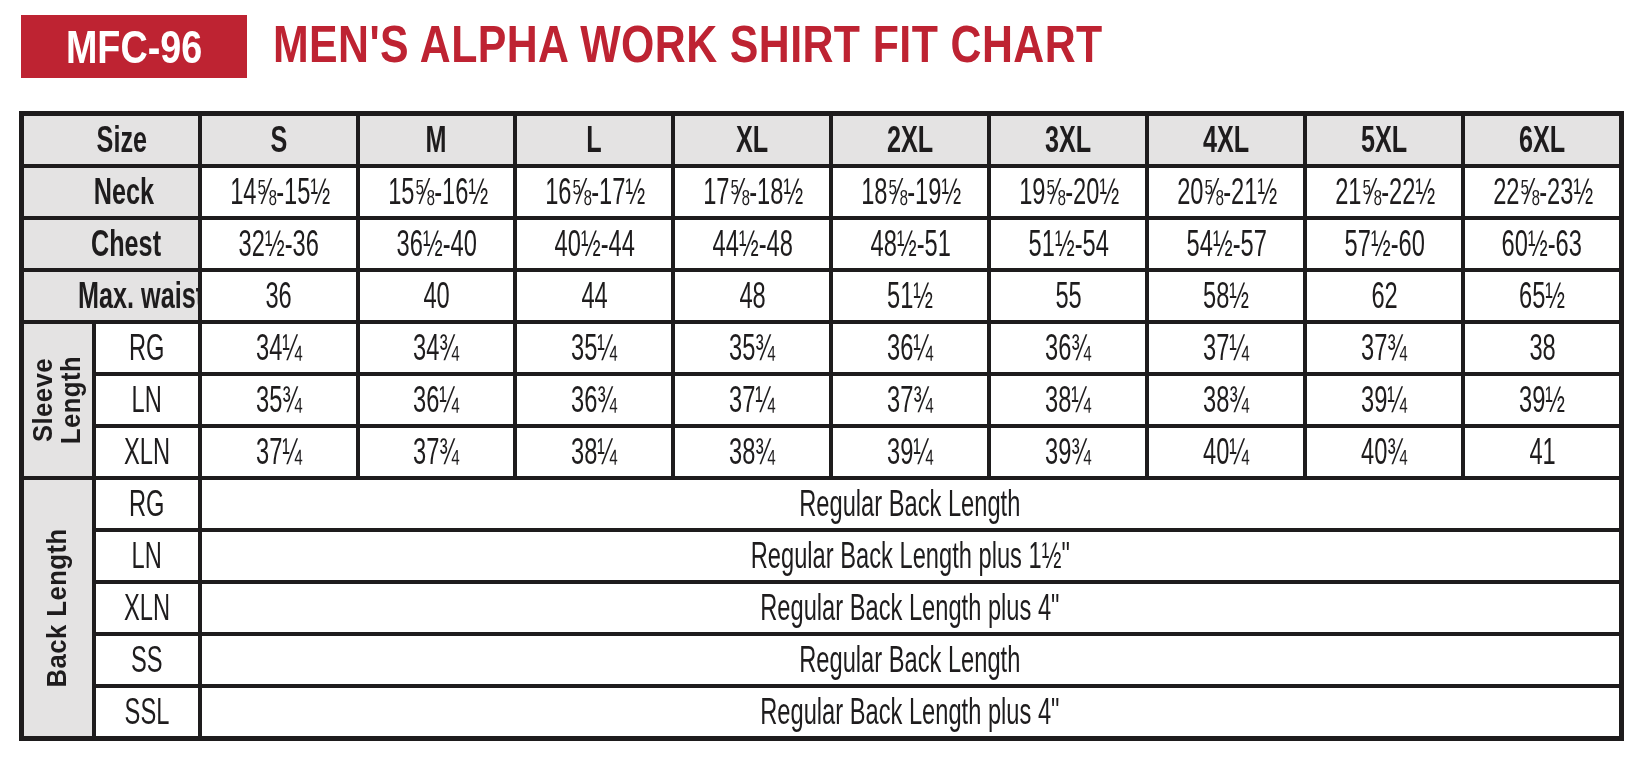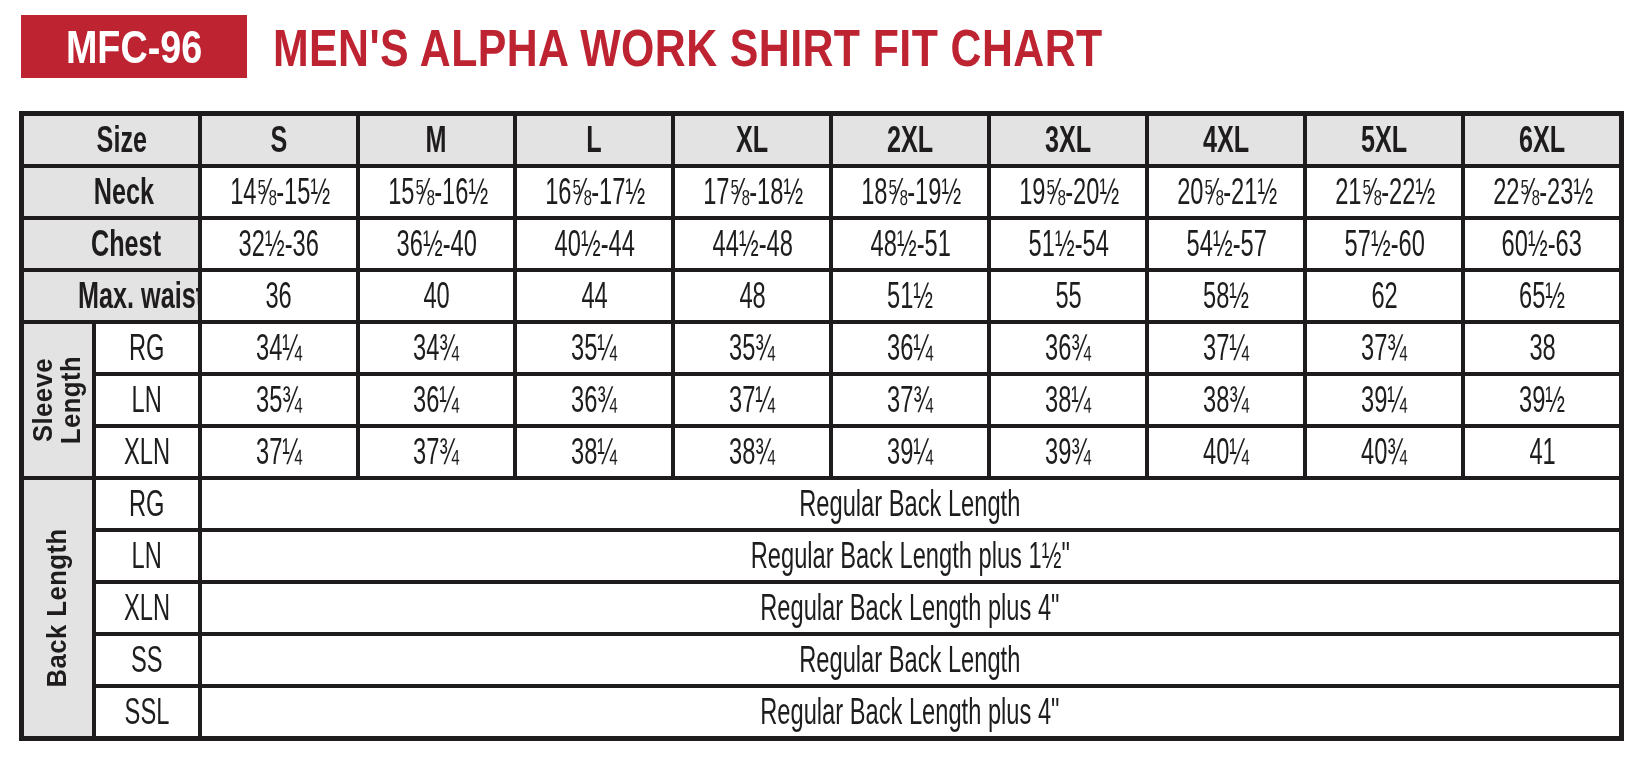--- a/index.html
+++ b/index.html
@@ -9,21 +9,21 @@
     width: 1643px;
     height: 761px;
     font-family: "Liberation Sans", sans-serif;
     color: #1e1c1d;
     overflow: hidden;
   }
 
   
   .header-bar {
     display: flex;
-    align-items: flex-end;
+    align-items: flex-start;
     margin: 15px 0 0 21px;
     height: 63px;
   }
   .code-box {
     background: #be2332;
     height: 63px;
     min-width: 226px;
     display: flex;
     align-items: center;
     justify-content: center;

